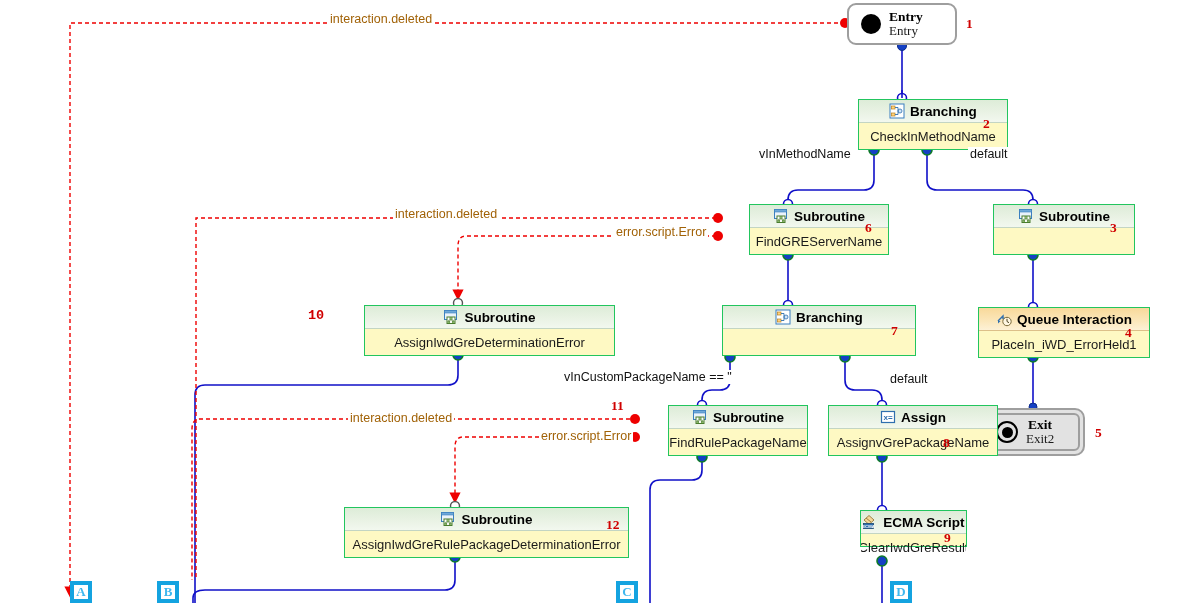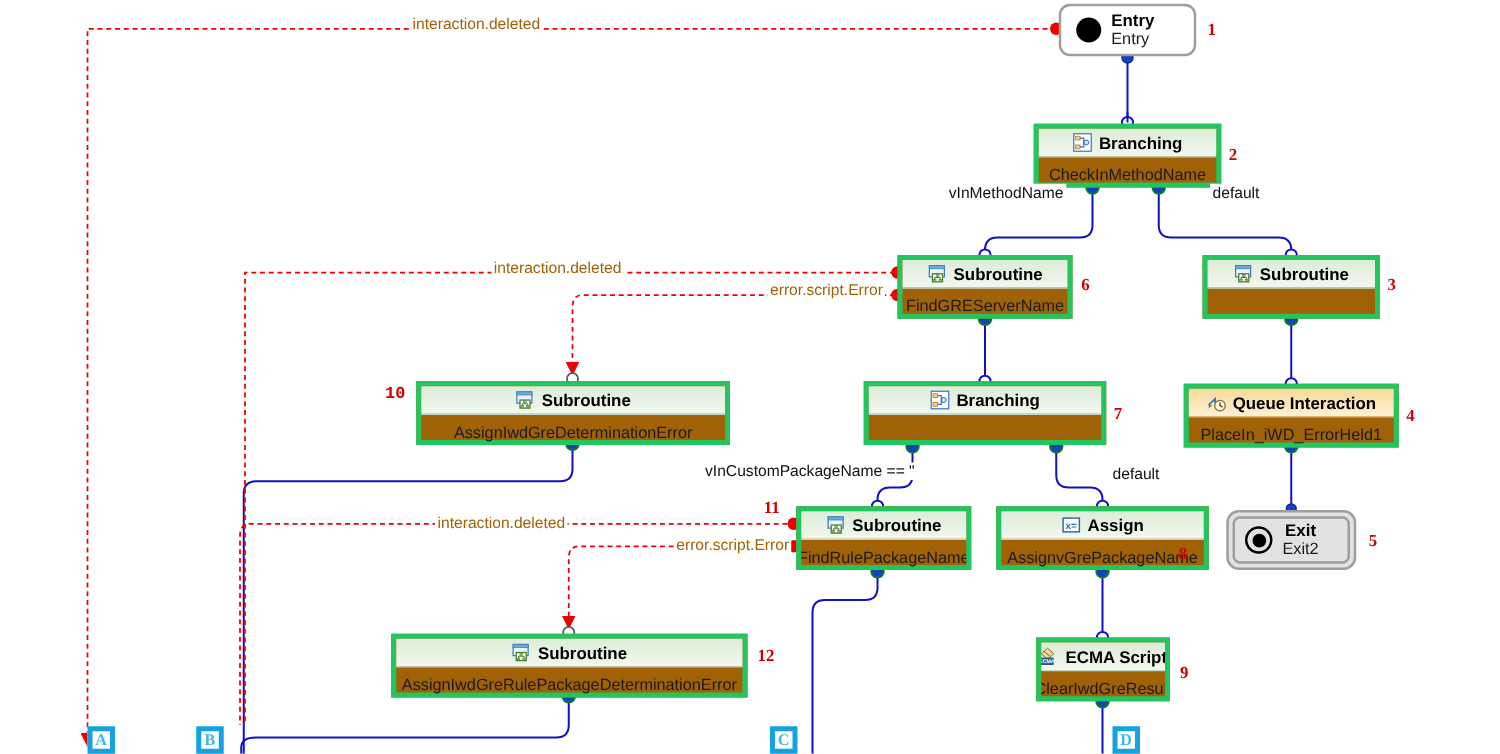--- a/index.html
+++ b/index.html
@@ -26,24 +26,25 @@
     top: 0;
     width: 1200px;
     height: 603px;
     pointer-events: none;
   }
 
   
   .node {
     position: absolute;
     box-sizing: border-box;
-    border: 4px solid #22c55e;
-    background: #a16207;
+    border: 1px solid #22c55e;
+    background: #fef9c3;
     font-size: 13px;
     color: #1a1a1a;
+    margin-left: 31px;
   }
   .node .hdr {
     display: flex;
     align-items: center;
     justify-content: center;
     gap: 5px;
     height: 22px;
     font-weight: bold;
     font-size: 13.5px;
     border-bottom: 1px solid #c3d5c3;
@@ -73,20 +74,21 @@
     position: absolute;
     box-sizing: border-box;
     border: 2px solid #9e9e9e;
     border-radius: 9px;
     background: #ebebeb;
     display: flex;
     align-items: center;
     justify-content: flex-start;
     gap: 8px;
     padding: 0 12px;
+    font-family: Liberation Serif, serif;
   }
   .term.entry { background: #ffffff; }
   .term .tlabels {
     display: flex;
     flex-direction: column;
     line-height: 1.15;
   }
   .term .t1 { font-weight: bold; font-size: 13.5px; color: #000; }
   .term .t2 { font-size: 13px; color: #1a1a1a; }
   .term .inner-ring {
@@ -436,21 +438,21 @@
           <rect x="4.8" y="12.4" width="2" height="1.6" fill="#9fd07a" stroke="#4a7c2e" stroke-width=".5"></rect>
           <rect x="9.2" y="12.4" width="2" height="1.6" fill="#9fd07a" stroke="#4a7c2e" stroke-width=".5"></rect>
         </svg>
       </span>
       <span>Subroutine</span>
     </div>
     <div class="body">AssignIwdGreRulePackageDeterminationError</div>
   </div>
   <div class="idx" style="left:606px; top:517px;">12</div>
 
-  <div class="node" style="left:829px; top:510px; width:107px; height:51px;">
+  <div class="node" style="left:829px; top:510px; width:107px; height:37px;">
     <div class="hdr">
       <span class="ic">
         <svg viewBox="0 0 16 16" width="16" height="16">
           <path d="M2,6 L7,1.5 L12,6 L7,10.5 z" fill="#f2d79a" stroke="#8a6a2a" stroke-width=".8"></path>
           <path d="M4,4 L9,8" stroke="#8a6a2a" stroke-width=".8"></path>
           <rect x="1.5" y="9.5" width="10" height="5" fill="#2f6fae" stroke="#18456f" stroke-width=".8"></rect>
           <text x="6.5" y="13.6" font-size="4.2" text-anchor="middle" fill="#ffffff" font-family="Liberation Sans, sans-serif">ECMA</text>
         </svg>
       </span>
       <span>ECMA Script</span>

